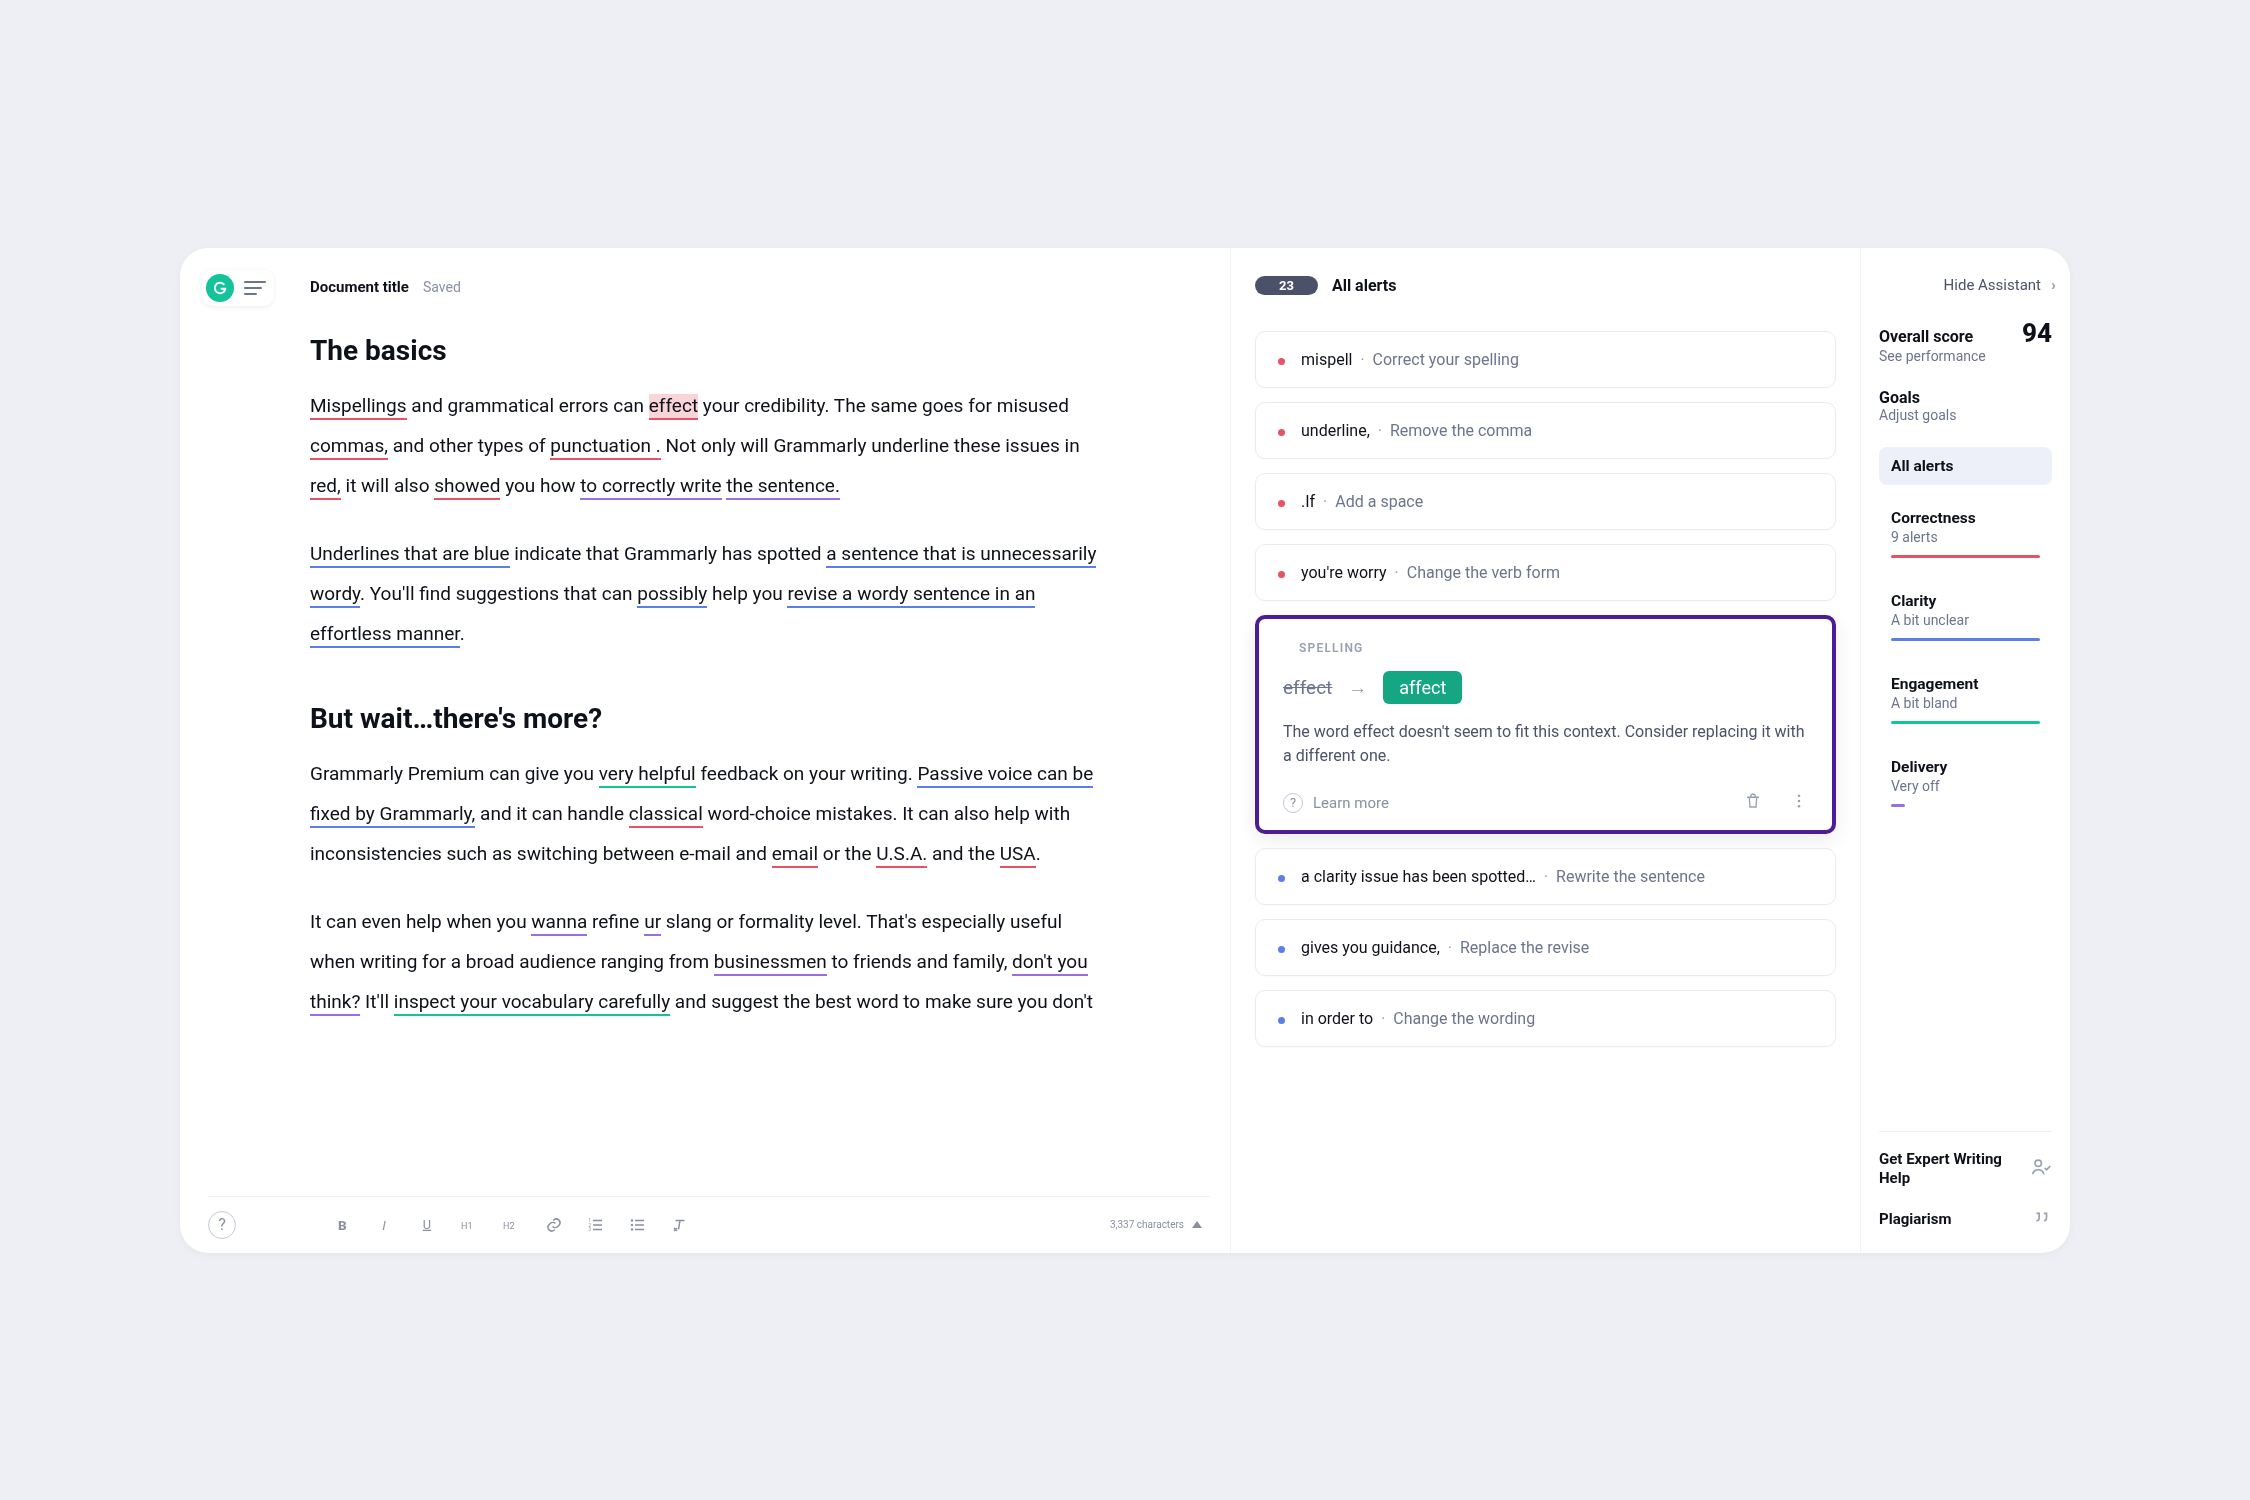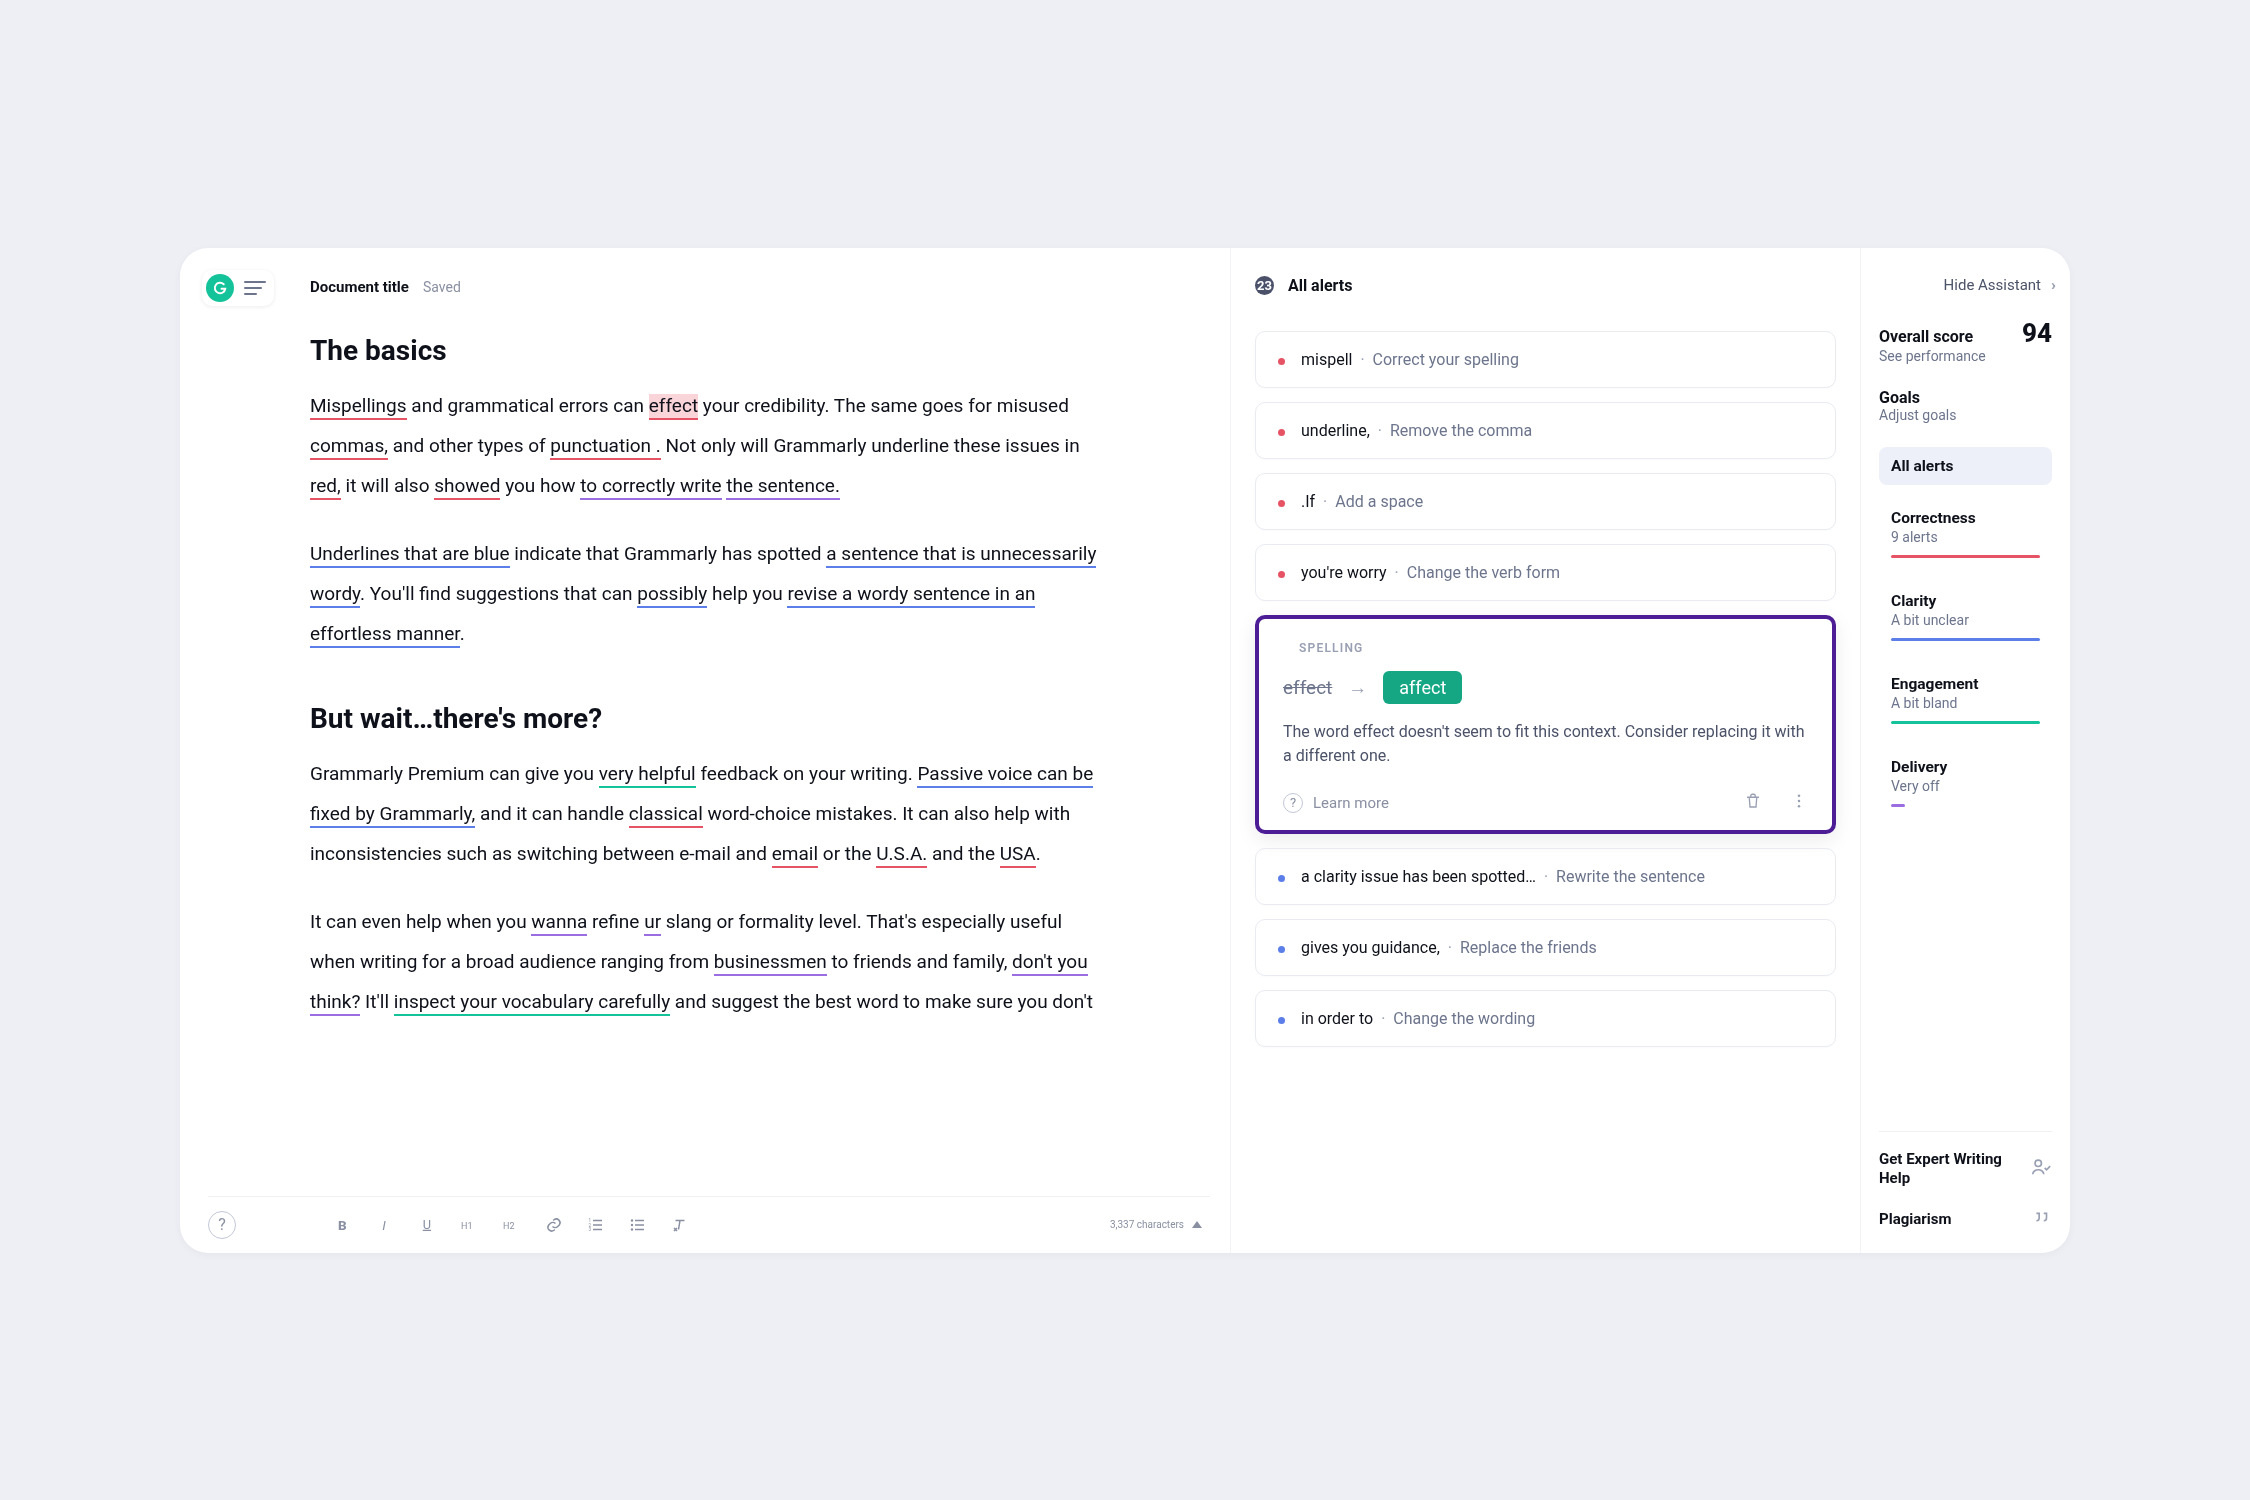--- a/index.html
+++ b/index.html
@@ -121,21 +121,21 @@
     border-left: 1px solid #f2f3f7;
     display:flex; flex-direction:column;
     overflow: hidden;
   }
   .alerts-head {
     display:flex; align-items:center; gap:14px;
     margin-bottom: 36px;
   }
   .alerts-badge {
     background:#4a5169; color:#fff; font-size:13px; font-weight:700;
-    border-radius: 999px; padding:2px 2px;
+    border-radius: 999px; padding:2px 24px;
   }
   .alerts-title { font-weight:700; font-size:16px; }
 
   .alert-list { display:flex; flex-direction:column; gap:14px; }
   .alert-card {
     border:1px solid #e9ebf1;
     border-radius: 10px;
     padding: 18px 22px;
     display:flex; align-items:flex-start; gap:16px;
     font-size: 16px;
@@ -375,21 +375,21 @@
                 <circle cx="12" cy="19" r="1.7"></circle>
               </svg></span>
           </div>
         </div>
         <div class="alert-card">
           <span class="dot dot-blue"></span>
           <span><span class="alert-main">a clarity issue has been spotted…</span><span class="alert-sep"> · </span><span class="alert-sub">Rewrite the sentence</span></span>
         </div>
         <div class="alert-card">
           <span class="dot dot-blue"></span>
-          <span><span class="alert-main">gives you guidance,</span><span class="alert-sep"> · </span><span class="alert-sub">Replace the friends</span></span>
+          <span><span class="alert-main">gives you guidance,</span><span class="alert-sep"> · </span><span class="alert-sub">Replace the revise</span></span>
         </div>
         <div class="alert-card">
           <span class="dot dot-blue"></span>
           <span><span class="alert-main">in order to</span><span class="alert-sep"> · </span><span class="alert-sub">Change the wording</span></span>
         </div>
       </div>
   </div>
 
   <div class="meta-col">
     <div class="hide-assist">

